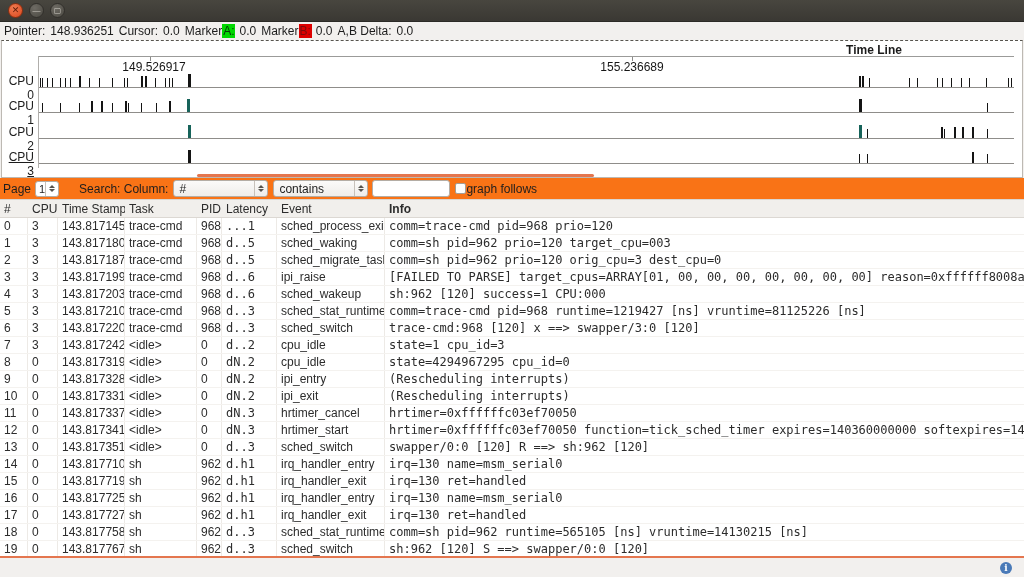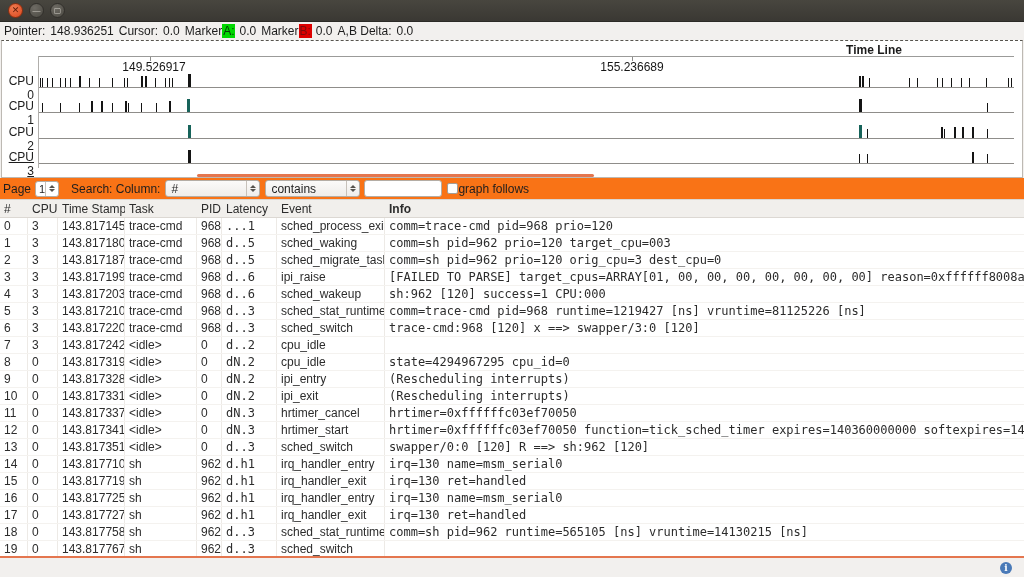--- a/index.html
+++ b/index.html
@@ -189,21 +189,21 @@
 
   <div class="toolbar">
     <span class="tlabel" style="margin-left:3px">Page</span>
     <span class="spinbox">
       <span class="val">1</span>
       <span class="arrows">
           <i class="up"></i>
           <i class="dn"></i>
         </span>
     </span>
-    <span class="tlabel" style="margin-left:12px">Search: Column:</span>
+    <span class="tlabel" style="margin-left:20px">Search: Column:</span>
     <span class="combo" style="margin-left:5px;width:95px">
       <span class="val">#</span>
       <span class="arrows">
           <i class="up"></i>
           <i class="dn"></i>
         </span>
     </span>
     <span class="combo" style="margin-left:5px;width:95px">
       <span class="val">contains</span>
       <span class="arrows">
@@ -299,20 +299,21 @@
         <span class="cell c7 mono">trace-cmd:968 [120] x ==&gt; swapper/3:0 [120]</span>
       </div>
       <div class="trow">
         <span class="cell c0">7</span>
         <span class="cell c1">3</span>
         <span class="cell c2">143.817242</span>
         <span class="cell c3">&lt;idle&gt;</span>
         <span class="cell c4">0</span>
         <span class="cell c5 mono">d..2</span>
         <span class="cell c6">cpu_idle</span>
+        <span class="cell c7 mono">state=1 cpu_id=3</span>
       </div>
       <div class="trow">
         <span class="cell c0">8</span>
         <span class="cell c1">0</span>
         <span class="cell c2">143.817319</span>
         <span class="cell c3">&lt;idle&gt;</span>
         <span class="cell c4">0</span>
         <span class="cell c5 mono">dN.2</span>
         <span class="cell c6">cpu_idle</span>
         <span class="cell c7 mono">state=4294967295 cpu_id=0</span>
@@ -418,20 +419,21 @@
         <span class="cell c7 mono">comm=sh pid=962 runtime=565105 [ns] vruntime=14130215 [ns]</span>
       </div>
       <div class="trow">
         <span class="cell c0">19</span>
         <span class="cell c1">0</span>
         <span class="cell c2">143.817767</span>
         <span class="cell c3">sh</span>
         <span class="cell c4">962</span>
         <span class="cell c5 mono">d..3</span>
         <span class="cell c6">sched_switch</span>
+        <span class="cell c7 mono">sh:962 [120] S ==&gt; swapper/0:0 [120]</span>
       </div>
     </div>
 
   <div class="focusline"></div>
 
   <div class="statusbar">
     <span class="info-icon">i</span>
   </div>
 
 </div>

